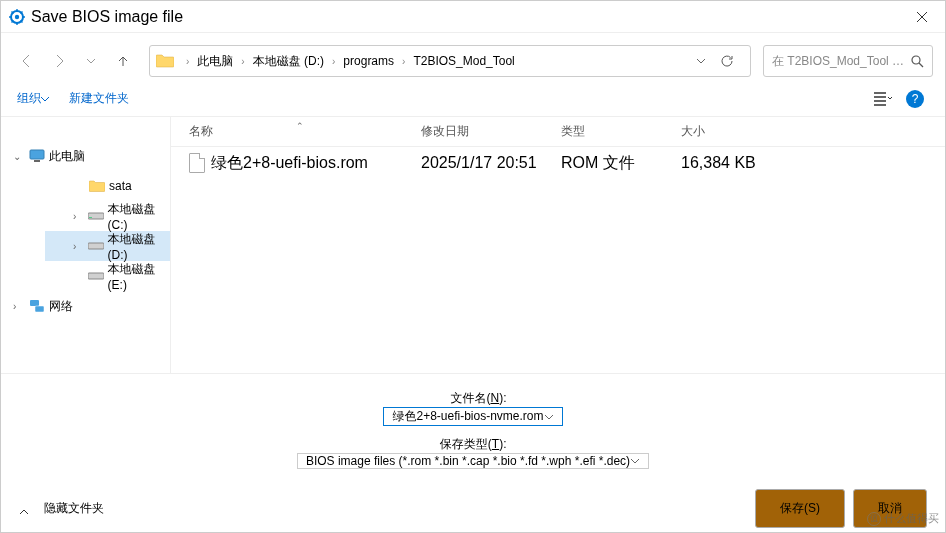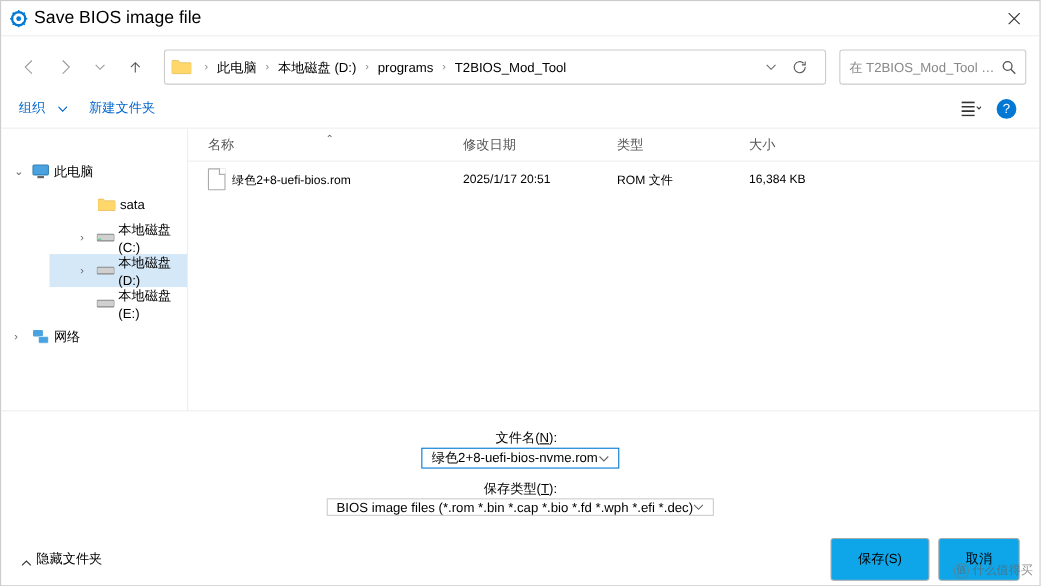--- a/index.html
+++ b/index.html
@@ -15,56 +15,56 @@
     .addressbar { flex: 1; height: 32px; border: 1px solid #ccc; border-radius: 3px; display: flex; align-items: center; padding: 0 6px; margin: 0 8px; }
     .addressbar .folder-icon { width: 18px; height: 14px; margin-right: 8px; }
     .crumb { font-size: 12px; padding: 0 4px; }
     .crumb-sep { color: #888; font-size: 10px; padding: 0 4px; }
     .addr-spacer { flex: 1; }
     .addr-btn { width: 24px; color: #555; text-align: center; }
     .searchbox { width: 170px; height: 32px; border: 1px solid #ccc; border-radius: 3px; display: flex; align-items: center; padding: 0 8px; justify-content: space-between; }
     .searchbox .placeholder { font-size: 12px; color: #888; overflow: hidden; text-overflow: ellipsis; white-space: nowrap; }
     
     .toolbar { height: 36px; display: flex; align-items: center; padding: 0 16px; border-bottom: 1px solid #eee; }
-    .tool-link { font-size: 12px; color: #0066cc; margin-right: 20px; display: flex; align-items: center; gap: 12px; cursor: pointer; }
+    .tool-link { font-size: 12px; color: #0066cc; margin-right: 20px; display: flex; align-items: center; gap: 0; cursor: pointer; }
     .tool-spacer { flex: 1; }
     .view-btn { width: 28px; height: 28px; display: flex; align-items: center; justify-content: center; margin-left: 4px; }
     .help-icon { width: 18px; height: 18px; background: #0078d4; color: #fff; border-radius: 50%; font-size: 12px; display: flex; align-items: center; justify-content: center; }
     
     .body { display: flex; height: 256px; }
     .sidebar { width: 170px; border-right: 1px solid #eee; padding-top: 24px; font-size: 12px; overflow-y: auto; }
     .tree-item { height: 30px; display: flex; align-items: center; padding-left: 12px; gap: 4px; }
     .tree-item.selected { background: #d4e8f8; }
     .tree-item.l1 { padding-left: 28px; margin-left: 44px; }
     .chev { width: 12px; color: #666; font-size: 10px; }
     .tree-icon { width: 16px; height: 16px; display: flex; align-items: center; justify-content: center; }
     
     .filelist { flex: 1; }
     .columns { height: 30px; display: flex; align-items: center; border-bottom: 1px solid #eee; font-size: 12px; color: #555; }
     .col-name { width: 250px; padding-left: 18px; position: relative; }
     .col-date { width: 140px; }
     .col-type { width: 120px; }
     .col-size { width: 100px; }
     .sort-arrow { position: absolute; top: -2px; left: 50%; font-size: 9px; color: #666; }
-    .file-row { height: 32px; display: flex; align-items: center; font-size: 11px; }
+    .file-row { height: 32px; display: flex; align-items: center; font-size: 16px; }
     .file-row .col-name { display: flex; align-items: center; gap: 6px; }
     .file-icon { width: 16px; height: 20px; border: 1px solid #aaa; border-radius: 1px; position: relative; }
     .file-icon::before { content: ''; position: absolute; top: -1px; right: -1px; width: 5px; height: 5px; background: #fff; border-left: 1px solid #aaa; border-bottom: 1px solid #aaa; }
     
     .inputs { padding: 16px 18px 8px 18px; border-top: 1px solid #eee; }
     .input-row { display: flex; align-items: center; margin-bottom: 10px; flex-direction: column; }
     .input-label { width: 75px; font-size: 12px; text-align: right; margin-right: 8px; }
     .input-label u { text-decoration: underline; }
     .combo { flex: 1; height: 26px; border: 1px solid #0078d4; display: flex; align-items: center; padding: 0 8px; font-size: 12px; justify-content: center; }
     .combo.plain { border: 1px solid #ccc; }
     
     .footer { position: absolute; bottom: 0; left: 0; right: 0; height: 48px; display: flex; align-items: center; padding: 0 18px; }
-    .hide-folders { font-size: 12px; display: flex; align-items: flex-end; gap: 4px; cursor: pointer; }
+    .hide-folders { font-size: 12px; display: flex; align-items: flex-end; gap: 15px; cursor: pointer; }
     .footer-spacer { flex: 1; }
-    .btn { height: 39px; padding: 0 24px; border: 1px solid #aaa; border-radius: 3px; font-size: 12px; background: #0ea5e9; margin-left: 8px; }
+    .btn { height: 39px; padding: 0 24px; border: 1px solid #aaa; border-radius: 3px; font-size: 12px; background: #a16207; margin-left: 8px; }
     
     .watermark { position: absolute; bottom: 6px; right: 6px; font-size: 11px; color: rgba(100,100,100,0.7); pointer-events: none; display:flex; align-items:center; gap:3px;}
     .watermark .dot { width:14px; height:14px; border:1px solid rgba(120,120,120,0.6); border-radius:50%; display:inline-flex; align-items:center; justify-content:center; font-size:9px;}
     
     svg { display: block; }
   </style>
 </head>
 <body>
 
 <div class="titlebar">

